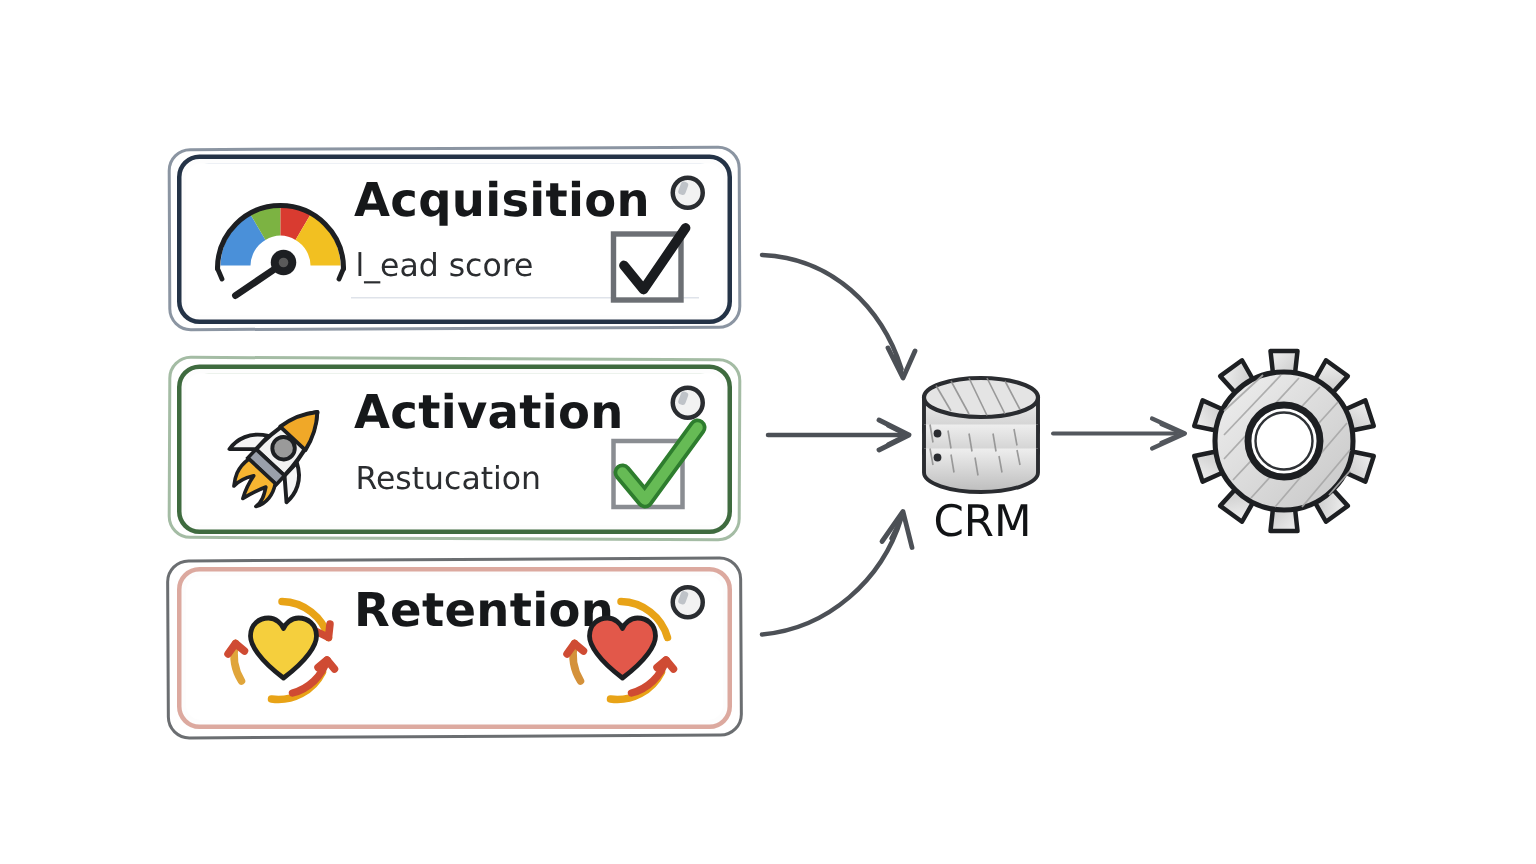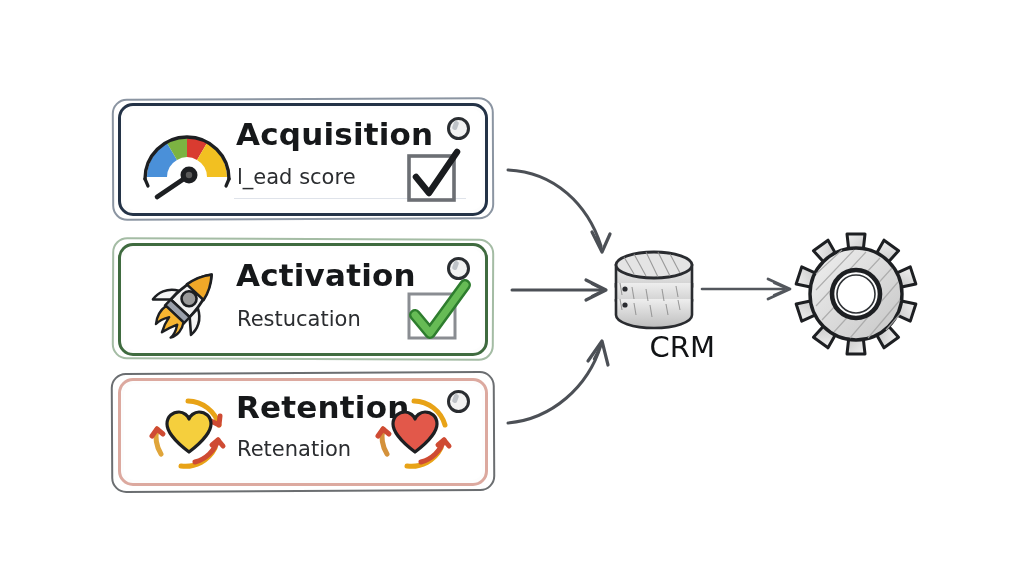--- a/index.html
+++ b/index.html
@@ -161,21 +161,20 @@
           <path d="M -32 -5 L -37 2 M -32 -5 L -26 0" stroke="#cf4b33" stroke-width="5" stroke-linecap="round" fill="none"></path>
           <path d="M 6 28 A 33 33 0 0 0 29 6" fill="none" stroke="#cf4b33" stroke-width="5" stroke-linecap="round"></path>
           <path d="M 29 6 L 23 11 M 29 6 L 34 12" stroke="#cf4b33" stroke-width="5" stroke-linecap="round" fill="none"></path>
           <path d="M 0 18 C -16 6 -22 -4 -22 -10 C -22 -18 -16 -22 -10 -22 C -5 -22 -1 -18 0 -15
                    C 1 -18 5 -22 10 -22 C 16 -22 22 -18 22 -10 C 22 -4 16 6 0 18 Z" fill="#f5cf3d" stroke="#1d1f22" stroke-width="3.2" stroke-linejoin="round"></path>
         </g>
       </svg>
     </div>
 
     <div class="card-title" style="left:118px;top:11px;font-size:31px;">Retention</div>
-    <div class="card-sub" style="left:119px;top:59px;font-size:21px;">Retenation</div>
 
     <div class="svgwrap" style="left:250px;top:14px;width:94px;height:84px;">
       <svg width="94" height="84" viewBox="0 0 94 84">
         <g transform="translate(47,42)">
           <path d="M -1 -33 A 33 33 0 0 1 30 -9" fill="none" stroke="#e8a317" stroke-width="5" stroke-linecap="round"></path>
           <path d="M 26 14 A 33 33 0 0 1 -8 32" fill="none" stroke="#e8a317" stroke-width="5" stroke-linecap="round"></path>
           <path d="M -28 20 A 33 33 0 0 1 -32 -5" fill="none" stroke="#d4913a" stroke-width="5" stroke-linecap="round"></path>
           <path d="M -32 -5 L -37 2 M -32 -5 L -26 0" stroke="#cf4b33" stroke-width="5" stroke-linecap="round" fill="none"></path>
           <path d="M 6 28 A 33 33 0 0 0 29 6" fill="none" stroke="#cf4b33" stroke-width="5" stroke-linecap="round"></path>
           <path d="M 29 6 L 23 11 M 29 6 L 34 12" stroke="#cf4b33" stroke-width="5" stroke-linecap="round" fill="none"></path>
@@ -246,21 +245,21 @@
         <path d="M 12 56 L 14 67"></path>
           <path d="M 26 60 L 28 72"></path>
           <path d="M 42 62 L 44 74"></path>
         <path d="M 58 61 L 60 72"></path>
           <path d="M 70 57 L 72 67"></path>
       </g>
       <circle cx="17" cy="46" r="2.6" fill="#2a2c30"></circle>
       <circle cx="17" cy="62" r="2.6" fill="#2a2c30"></circle>
     </svg>
   </div>
-  <div class="node-label" style="left:595px;top:330px;width:120px;font-size:29px;text-align:right;">CRM</div>
+  <div class="node-label" style="left:595px;top:330px;width:120px;font-size:29px;">CRM</div>
 
   <div class="svgwrap" style="left:790px;top:228px;width:132px;height:132px;">
     <svg width="132" height="132" viewBox="0 0 132 132">
       <defs>
         <linearGradient id="gg" x1="0" y1="0" x2="1" y2="1">
           <stop offset="0" stop-color="#f0f0f0"></stop>
             <stop offset="1" stop-color="#c6c6c6"></stop>
         </linearGradient>
       </defs>
       <g transform="translate(66,66)">

